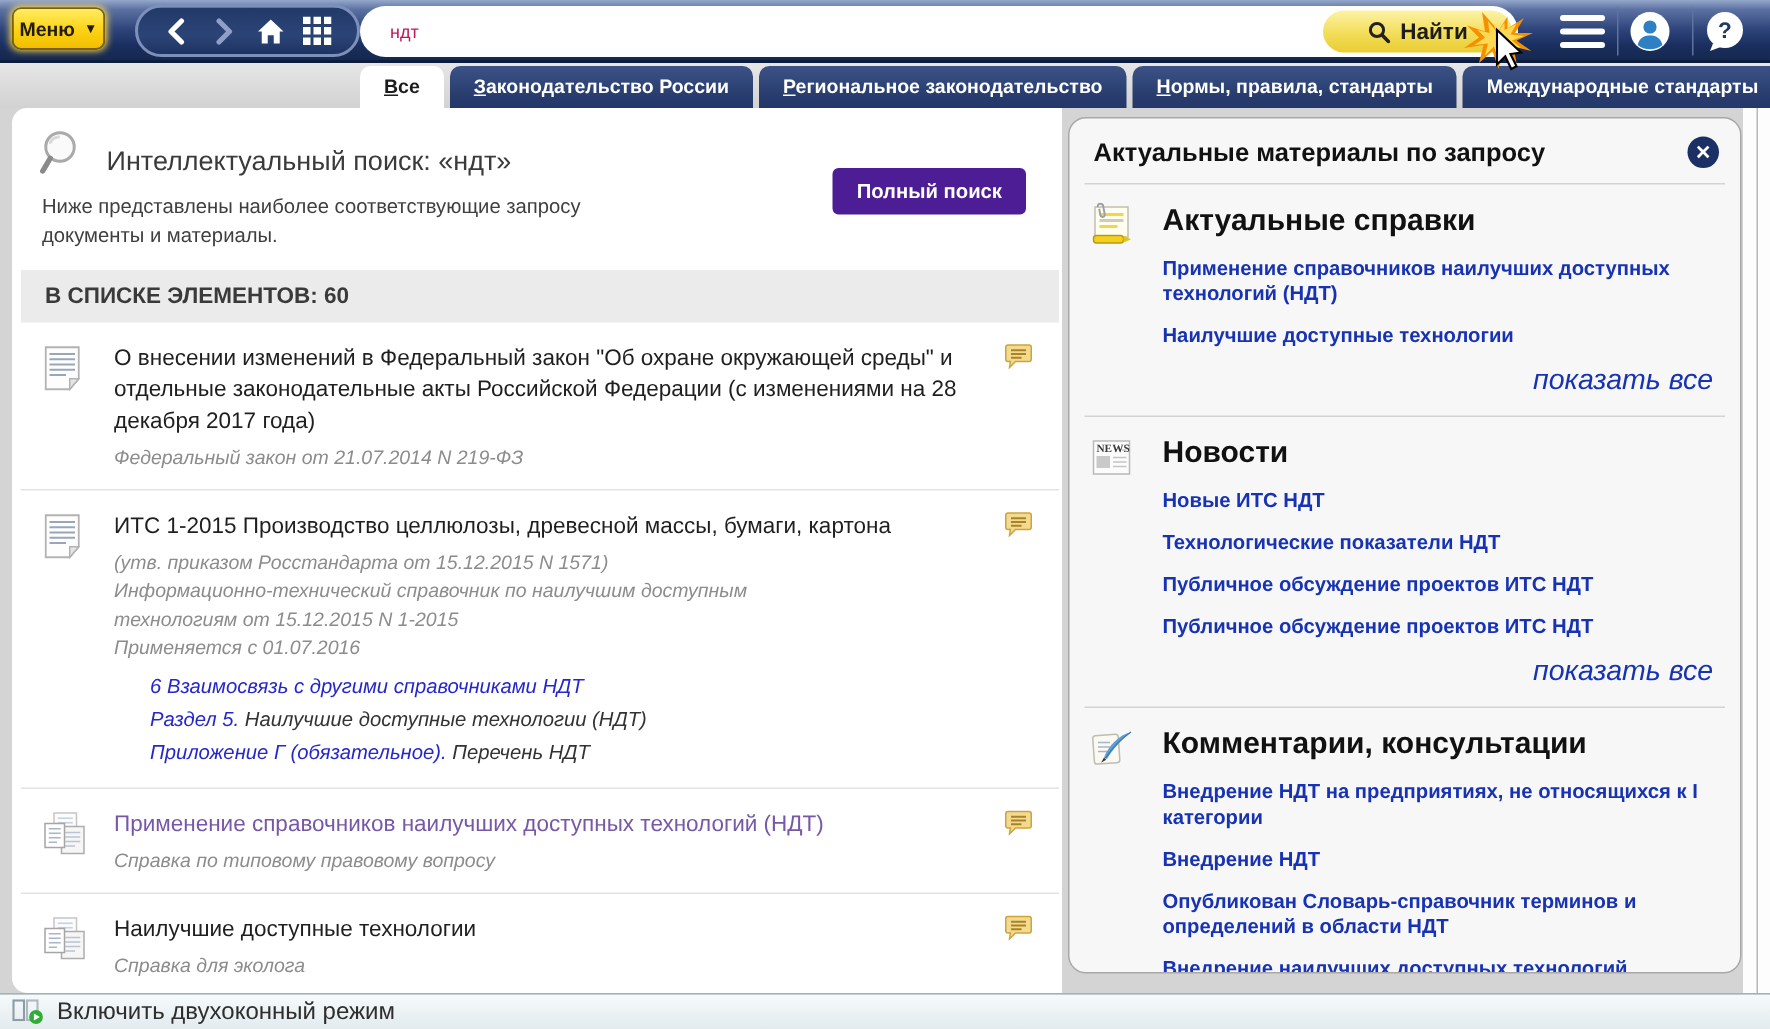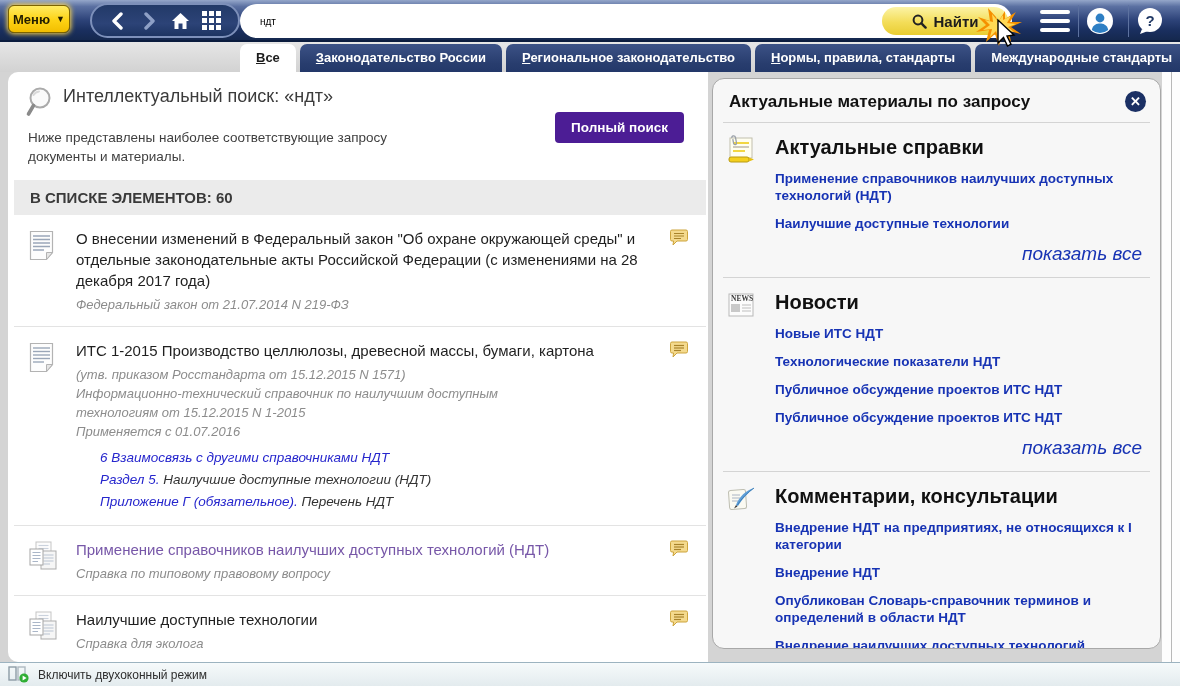--- a/index.html
+++ b/index.html
@@ -13,21 +13,21 @@
   .menu-btn { position:absolute; left:8px; top:5px; height:28px; padding:0 4px;
     background:linear-gradient(#ffec62,#fdd214 55%,#f2be00); border:1px solid #7c6300;
     border-radius:6px; box-shadow:0 0 5px 1px #ffd84d; font-size:13px; font-weight:bold;
     color:#221d00; display:flex; align-items:center; gap:6px; cursor:pointer; }
   .menu-btn .caret { font-size:9px; }
   .nav-pill { position:absolute; left:90px; top:3px; width:150px; height:35px;
     background:linear-gradient(#223a68,#2c4377 60%,#1d3462); border:2px solid #7d90ba;
     border-radius:19px; display:flex; align-items:center; justify-content:space-evenly; padding:0 6px; }
   .nav-ic { width:22px; height:20px; display:flex; align-items:center; justify-content:center; cursor:pointer; }
   .search-input { position:absolute; left:240px; top:4px; width:772px; height:34px;
-    border:none; border-radius:17px; padding:0 140px 0 20px; font-size:10px; color:#000000;
+    border:none; border-radius:17px; padding:0 140px 0 20px; font-size:12px; color:#be185d;
     font-family:"Liberation Sans", sans-serif; outline:none; background:#fff; }
   .find-btn { position:absolute; left:882px; top:7px; width:126px; height:28px; border:none;
     border-radius:14px; background:linear-gradient(#fcf3a6,#f3dd58 55%,#e9cd33);
     font-size:15px; font-weight:bold; color:#1d1d1d; display:flex; align-items:center;
     justify-content:center; gap:7px; cursor:pointer; z-index:6; font-family:"Liberation Sans", sans-serif; }
   .tb-divider { position:absolute; top:5px; width:1px; height:32px; background:#5d72a0; }
   .hamburger { position:absolute; left:1040px; top:10px; width:30px; height:22px;
     display:flex; flex-direction:column; justify-content:space-between; cursor:pointer; }
   .hamburger i { display:block; height:4px; background:#fff; border-radius:2px; }
   .round-ic { position:absolute; top:7px; width:28px; height:28px; cursor:pointer; }
@@ -40,21 +40,21 @@
   .tab { height:28px; line-height:28px; padding:0 16px; border-radius:7px 7px 0 0;
     background:linear-gradient(#3c5286,#283d6e 70%,#233869); color:#fff; font-size:13px;
     font-weight:bold; white-space:nowrap; cursor:pointer; }
   .tab .hot { text-decoration:underline; }
   .tab.active { background:#fff; color:#1c1c1c; }
 
   
   .main-card { position:absolute; left:8px; top:72px; width:700px; height:590px;
     background:#fff; border-radius:10px 0 0 10px; overflow:hidden; }
   .ms-head { position:relative; padding:14px 20px 0 18px; }
-  .ms-title-row { display:flex; align-items:flex-start; gap:4px; }
+  .ms-title-row { display:flex; align-items:flex-end; gap:12px; }
   .ms-title { font-size:18px; color:#3b3b3b; }
   .ms-sub { margin:10px 0 0 2px; font-size:13.5px; color:#3f3f3f; line-height:19px; max-width:420px; }
   .full-search { position:absolute; right:24px; top:40px; height:31px; padding:0 16px;
     background:#4c1d95; color:#fff; border:none; border-radius:4px; font-size:13.5px;
     font-weight:bold; cursor:pointer; font-family:"Liberation Sans", sans-serif; }
   .list-wrap { margin:14px 2px 0 6px; }
   .list-header { background:#ebebeb; height:35px; line-height:35px; padding-left:16px;
     font-size:15px; font-weight:bold; color:#3a3a3a; }
   .item { position:relative; display:flex; padding:13px 44px 12px 14px; border-bottom:1px solid #e3e3e3; }
   .item .icol { width:48px; flex:none; padding-top:2px; }
@@ -86,21 +86,21 @@
   .show-all { text-align:right; font-size:19px; font-style:italic; color:#1733b4;
     margin:2px 2px 6px 0; cursor:pointer; }
 
   .scroll-strip { position:absolute; left:1162px; top:72px; width:18px; height:590px; background:#fdfdfd; }
   .scroll-strip i { position:absolute; left:9px; top:0; width:1px; height:100%; background:#b8b8b8; }
 
   
   .statusbar { position:absolute; left:0; top:662px; width:1180px; height:24px;
     background:linear-gradient(#f6fafb,#e3ebee); border-top:1px solid #9cb3c0;
     display:flex; align-items:center; gap:8px; padding-left:8px; }
-  .statusbar span { font-size:12px; color:#2e2e2e; }
+  .statusbar span { font-size:16px; color:#2e2e2e; }
 </style>
 </head>
 <body>
 
 <div class="topbar">
   <button class="menu-btn">
     <span>Меню</span>
     <span class="caret">▼</span>
   </button>
 

